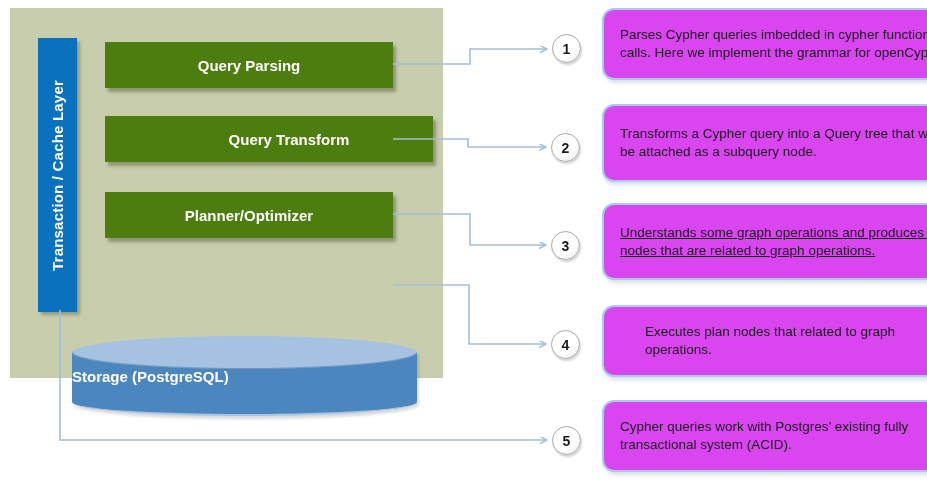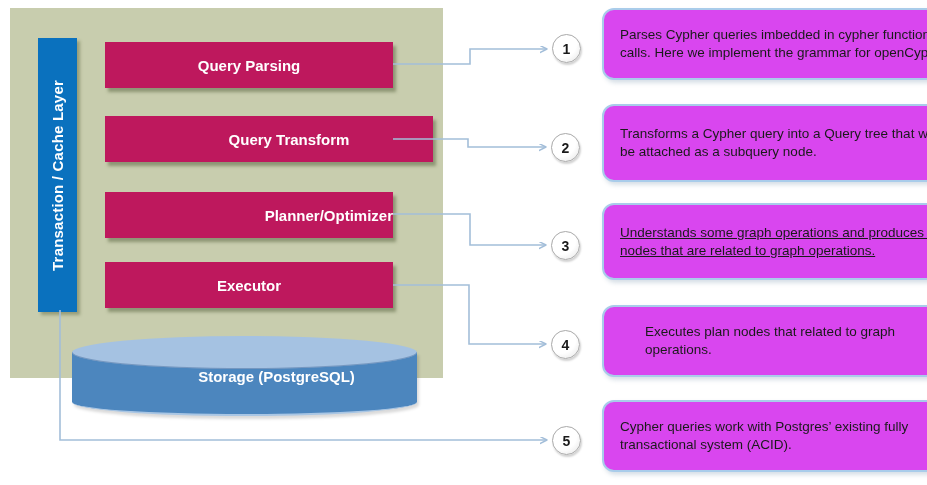--- a/index.html
+++ b/index.html
@@ -36,30 +36,30 @@
     color: #ffffff;
     font-weight: bold;
     font-size: 15px;
     letter-spacing: 0.2px;
     white-space: nowrap;
   }
   .layer-box {
     position: absolute;
     left: 105px;
     width: 288px; height: 46px;
-    background: #be185d;
+    background: #4d7c0f;
     box-shadow: 3px 4px 3px rgba(85, 95, 60, 0.5);
     display: flex; align-items: center; justify-content: center;
     color: #ffffff;
     font-weight: bold;
     font-size: 15px;
   }
   .layer-0 { top: 42px; }
   .layer-1 { top: 116px; padding-left: 40px; }
-  .layer-2 { top: 192px; justify-content: flex-end; }
+  .layer-2 { top: 192px; }
   .layer-3 { top: 262px; }
 
   
   .cyl-body {
     position: absolute;
     left: 72px; top: 352px;
     width: 345px; height: 62px;
     background: #4C86BE;
     border-radius: 0 0 50% 50% / 0 0 14px 14px;
     border-bottom: 2px solid #A9C6E4;
@@ -70,25 +70,23 @@
     left: 72px; top: 336px;
     width: 345px; height: 33px;
     background: #A5C2E2;
     border-radius: 50%;
     box-shadow: inset 0 -1px 0 rgba(60,100,150,0.45);
   }
   .cyl-label {
     position: absolute;
     left: 72px; top: 368px;
     width: 345px;
-    text-align: center;
     color: #ffffff;
     font-weight: bold;
     font-size: 15px;
-    margin-left: 32px;
   }
 
   
   .connectors {
     position: absolute;
     left: 0; top: 0;
     width: 927px; height: 485px;
     pointer-events: none;
   }
 
@@ -146,23 +144,20 @@
 
   <div class="layer-box layer-0">
     <span>Query Parsing</span>
   </div>
   <div class="layer-box layer-1">
     <span>Query Transform</span>
   </div>
   <div class="layer-box layer-2">
     <span>Planner/Optimizer</span>
   </div>
-  <div class="layer-box layer-3">
-    <span>Executor</span>
-  </div>
 
   <div class="cyl-body"></div>
   <div class="cyl-top"></div>
   <div class="cyl-label">Storage (PostgreSQL)</div>
 
   <svg class="connectors" viewBox="0 0 927 485" xmlns="http://www.w3.org/2000/svg">
     <defs>
       <marker id="arrow" markerWidth="10" markerHeight="10" refX="7" refY="3.5" orient="auto" markerUnits="userSpaceOnUse">
         <path d="M0,0 L7,3.5 L0,7" fill="none" stroke="#A3BED9" stroke-width="1.4" stroke-linecap="round" stroke-linejoin="round"></path>
       </marker>

